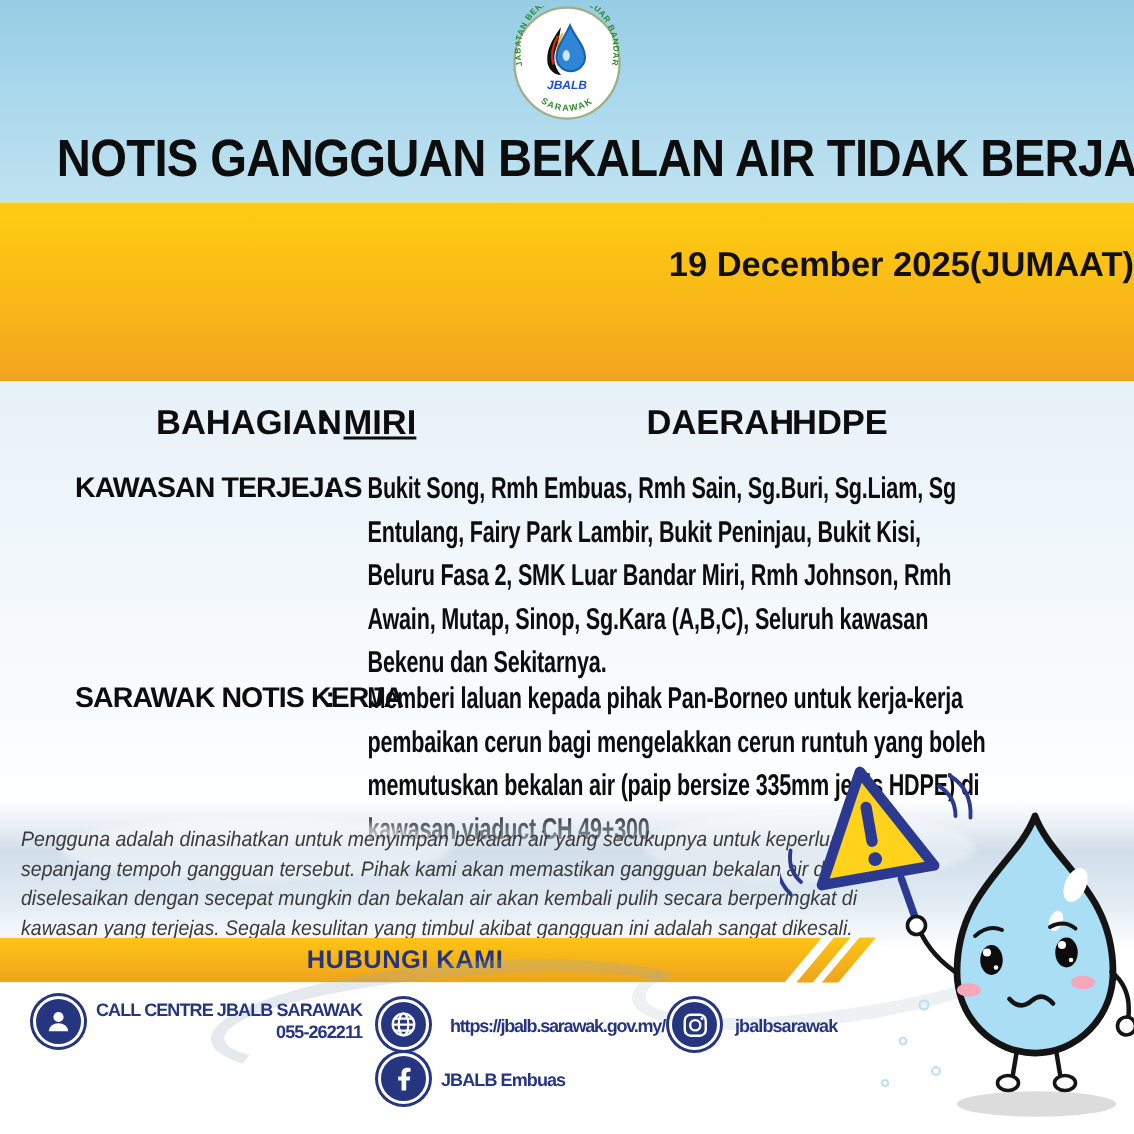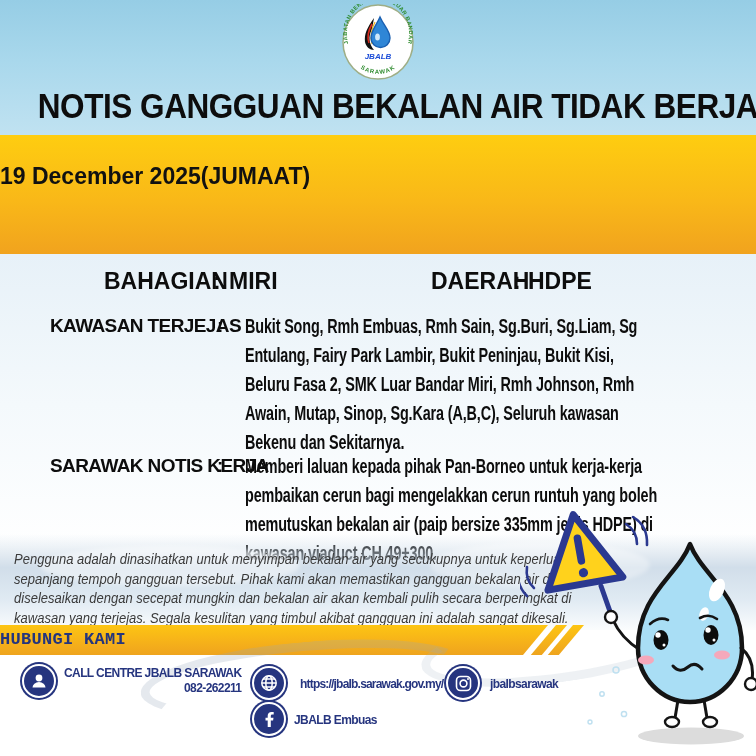--- a/index.html
+++ b/index.html
@@ -12,31 +12,31 @@
   .top-band { position:absolute; left:0; top:0; width:756px; height:135px;
     background:linear-gradient(180deg,#96cde5 0%,#a9d8ec 45%,#c0e2f1 100%); }
   .logo { position:absolute; left:341px; top:4px; }
   .notice-title { position:absolute; left:0; top:86px; width:756px; text-align:center;
     font-size:35px; font-weight:bold; color:#0d0d0d; white-space:nowrap;
     transform:scaleX(0.90); letter-spacing:-0.5px; }
 
   
   .date-band { position:absolute; left:0; top:135px; width:756px; height:119px;
     background:linear-gradient(180deg,#fecd10 0%,#f9b818 55%,#f1a31e 100%);
-    text-align:left; padding-top:24px; }
+    text-align:right; padding-top:24px; }
   .date-band .line { font-size:23px; font-weight:bold; color:#111; line-height:34px; }
 
   
   .content-bg { position:absolute; left:0; top:254px; width:756px; height:502px;
     background:linear-gradient(180deg,#e7f1f8 0%,#f4f9fc 30%,#ffffff 60%); }
 
   .region-row { position:absolute; top:268px; left:0; width:756px; height:30px;
     font-size:23px; font-weight:bold; color:#0d0d0d; }
   .region-row span { position:absolute; top:0; white-space:pre; }
-  .b-label { left:104px; } .b-sep { left:213px; } .b-val { left:229px; }
+  .b-label { left:104px; } .b-sep { left:213px; } .b-val { left:229px;text-decoration:underline; }
   .d-label { left:431px;text-align:center; } .d-sep { left:513px; } .d-val { left:528px; }
 
   .section { position:absolute; left:0; width:756px; }
   .sec-kawasan { top:312px; }
   .sec-huraian { top:452px; }
   .section .label { position:absolute; left:30px; top:3px; font-size:19px; font-weight:bold;
     color:#0d0d0d; letter-spacing:-0.6px; white-space:nowrap;margin-left:20px; }
   .section .sep { position:absolute; left:217px; top:3px; font-size:19px; font-weight:bold; color:#0d0d0d; }
   .section .text { position:absolute; left:245px; top:0; width:660px;
     font-size:20px; font-weight:bold; color:#0d0d0d; line-height:29px;
@@ -53,22 +53,22 @@
     border-radius:50%; background:rgba(255,255,255,0.35); filter:blur(2px); }
 
   .disclaimer { position:absolute; left:14px; top:550px; width:660px;
     font-size:14px; font-style:italic; font-weight:500; color:#3a3a3a; line-height:19.5px;
     white-space:pre-line; transform:scaleX(0.93); transform-origin:left top; }
 
   
   .contact-band { position:absolute; left:0; top:625px; width:560px; height:30px;
     background:linear-gradient(180deg,#fdc513 0%,#f4ad1b 70%,#eea41e 100%);
     clip-path:polygon(0 0, 548px 0, 523px 30px, 0 30px); }
-  .contact-heading { position:absolute; left:0; top:0; width:540px; 
-    line-height:30px; font-size:17px; font-weight:bold; color:#24357e; letter-spacing:0.3px;font-family:Liberation Mono, monospace; }
+  .contact-heading { position:absolute; left:0; top:0; width:540px; text-align:center;
+    line-height:30px; font-size:17px; font-weight:bold; color:#24357e; letter-spacing:0.3px; }
   .stripe { position:absolute; top:625px; height:30px; width:11px;
     background:linear-gradient(180deg,#fdc513,#eea41e); transform:skewX(-40deg);
     transform-origin:top left; }
   .stripe-1 { left:556px; } .stripe-2 { left:573px; }
 
   
   .pipe { position:absolute; border-radius:50%; border:9px solid rgba(150,168,188,0.25);
     border-bottom-color:transparent; border-right-color:transparent; }
   .pipe-1 { left:140px; top:642px; width:330px; height:74px; transform:rotate(-5deg); }
   .pipe-2 { left:420px; top:612px; width:280px; height:70px; transform:rotate(-8deg);
@@ -167,21 +167,21 @@
 
   <div class="pipe pipe-1"></div>
   <div class="pipe pipe-2"></div>
 
   <div class="disc cc-disc">
     <svg width="20" height="20" viewBox="0 0 20 20">
       <circle cx="10" cy="7" r="3.4" fill="#fff"></circle>
       <path d="M3.5,16.5 a6.5,5.4 0 0 1 13,0 Z" fill="#fff"></path>
     </svg>
   </div>
-  <div class="contact-text cc-text"><span>CALL CENTRE JBALB SARAWAK</span><br><span>082-262211</span></div>
+  <div class="contact-text cc-text"><span>CALL CENTRE JBALB SARAWAK</span><br><span>055-262211</span></div>
 
   <div class="disc web-disc">
     <svg width="20" height="20" viewBox="0 0 20 20" fill="none" stroke="#fff" stroke-width="1.5">
       <circle cx="10" cy="10" r="7.2"></circle>
       <ellipse cx="10" cy="10" rx="3.2" ry="7.2"></ellipse>
       <line x1="2.8" y1="10" x2="17.2" y2="10"></line>
       <line x1="3.8" y1="6" x2="16.2" y2="6"></line>
       <line x1="3.8" y1="14" x2="16.2" y2="14"></line>
     </svg>
   </div>

